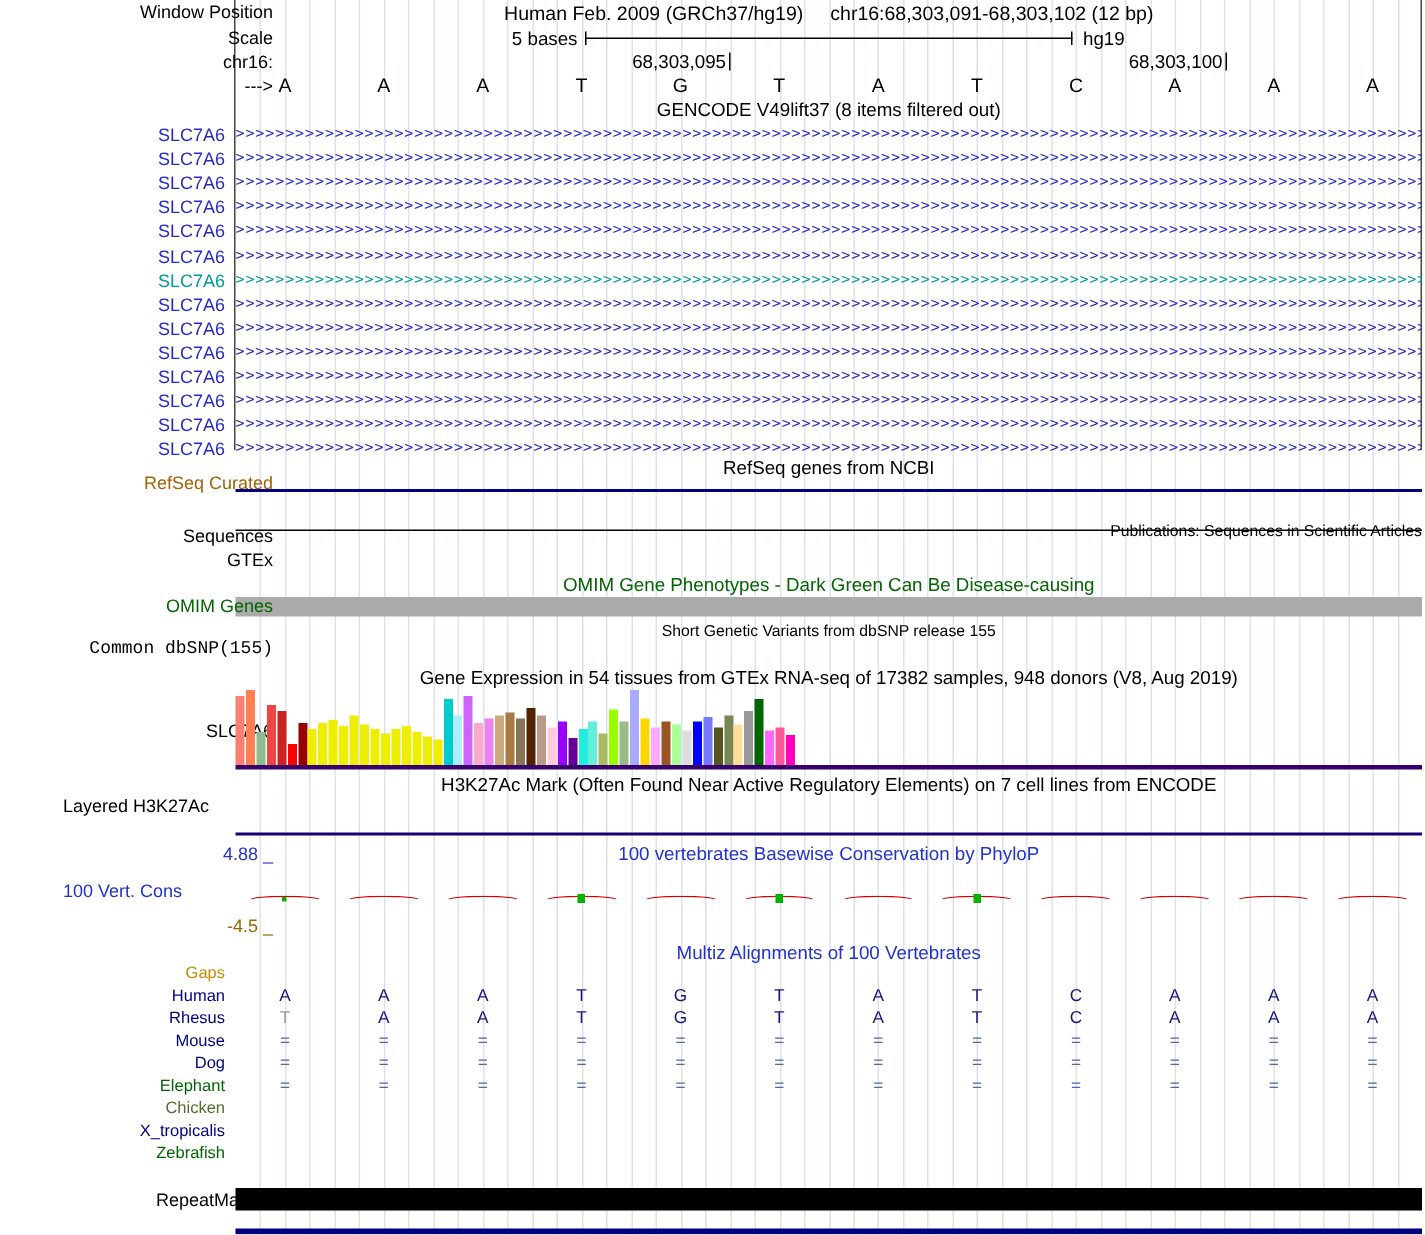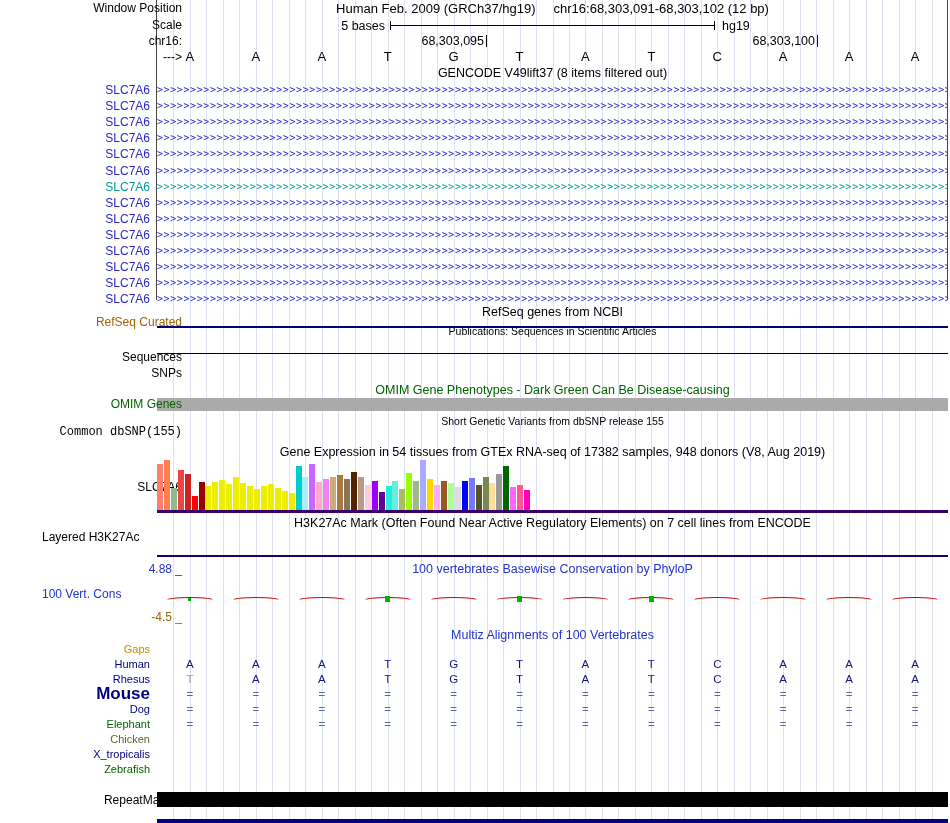--- a/index.html
+++ b/index.html
@@ -91,25 +91,25 @@
   <div class="vtick" style="left:817px;top:35px;height:12px;"></div>
 
   <span class="lbl" style="top:51px;">---&gt;</span>
 
   <div class="title" style="top:67px;">GENCODE V49lift37 (8 items filtered out)</div>
 
   <div class="title" style="top:306px;">RefSeq genes from NCBI</div>
   <div class="hline" style="top:326px;height:2px;background:#000080;"></div>
   <span class="lbl" style="top:316px;color:#a16207;">RefSeq Curated</span>
 
-  <div class="title small" style="top:325px;">Publications: Sequences in Scientific Articles</div>
+  <div class="title small" style="top:348px;text-align:right;">Publications: Sequences in Scientific Articles</div>
   <div class="hline" style="top:353px;height:1px;background:#000;"></div>
   <span class="lbl" style="top:351px;">Sequences</span>
 
-  <span class="lbl" style="top:367px;">SNPs</span>
+  <span class="lbl" style="top:367px;">GTEx</span>
 
   <div class="title" style="top:384px;color:#006400;">OMIM Gene Phenotypes - Dark Green Can Be Disease-causing</div>
   <div class="hline" style="top:398px;height:13px;background:#ABABAB;"></div>
   <span class="lbl" style="top:398px;color:#006400;">OMIM Genes</span>
 
   <div class="title small" style="top:415px;">Short Genetic Variants from dbSNP release 155</div>
   <span class="lbl" style="top:426px;font-family:Liberation Mono, monospace;">Common dbSNP(155)</span>
 
   <div class="title" style="top:446px;">Gene Expression in 54 tissues from GTEx RNA-seq of 17382 samples, 948 donors (V8, Aug 2019)</div>
   <span class="lbl" style="top:481px;">SLC7A6</span>
@@ -261,21 +261,21 @@
     <div style="position: absolute; left: 321.792px; top: 673px; transform: translateX(-50%); font-size: 11.5px; line-height: 12px; color: rgb(20, 20, 126);">A</div>
     <div style="position: absolute; left: 387.708px; top: 673px; transform: translateX(-50%); font-size: 11.5px; line-height: 12px; color: rgb(20, 20, 126);">T</div>
     <div style="position: absolute; left: 453.625px; top: 673px; transform: translateX(-50%); font-size: 11.5px; line-height: 12px; color: rgb(20, 20, 126);">G</div>
     <div style="position: absolute; left: 519.542px; top: 673px; transform: translateX(-50%); font-size: 11.5px; line-height: 12px; color: rgb(20, 20, 126);">T</div>
     <div style="position: absolute; left: 585.458px; top: 673px; transform: translateX(-50%); font-size: 11.5px; line-height: 12px; color: rgb(20, 20, 126);">A</div>
     <div style="position: absolute; left: 651.375px; top: 673px; transform: translateX(-50%); font-size: 11.5px; line-height: 12px; color: rgb(20, 20, 126);">T</div>
     <div style="position: absolute; left: 717.292px; top: 673px; transform: translateX(-50%); font-size: 11.5px; line-height: 12px; color: rgb(20, 20, 126);">C</div>
     <div style="position: absolute; left: 783.208px; top: 673px; transform: translateX(-50%); font-size: 11.5px; line-height: 12px; color: rgb(20, 20, 126);">A</div>
     <div style="position: absolute; left: 849.125px; top: 673px; transform: translateX(-50%); font-size: 11.5px; line-height: 12px; color: rgb(20, 20, 126);">A</div>
     <div style="position: absolute; left: 915.042px; top: 673px; transform: translateX(-50%); font-size: 11.5px; line-height: 12px; color: rgb(20, 20, 126);">A</div>
-    <div style="position: absolute; left: 0px; top: 688px; width: 150px; text-align: right; font-size: 17px; line-height: 12px; color: rgb(0, 0, 128); white-space: nowrap; font-weight: bold;">Mouse</div>
+    <div style="position: absolute; left: 0px; top: 688px; width: 150px; text-align: right; font-size: 11px; line-height: 12px; color: rgb(0, 0, 128); white-space: nowrap;">Mouse</div>
     <div style="position: absolute; left: 189.958px; top: 688px; transform: translateX(-50%); font-size: 11.5px; line-height: 12px; color: rgb(85, 102, 160);">=</div>
     <div style="position: absolute; left: 255.875px; top: 688px; transform: translateX(-50%); font-size: 11.5px; line-height: 12px; color: rgb(85, 102, 160);">=</div>
     <div style="position: absolute; left: 321.792px; top: 688px; transform: translateX(-50%); font-size: 11.5px; line-height: 12px; color: rgb(85, 102, 160);">=</div>
     <div style="position: absolute; left: 387.708px; top: 688px; transform: translateX(-50%); font-size: 11.5px; line-height: 12px; color: rgb(85, 102, 160);">=</div>
     <div style="position: absolute; left: 453.625px; top: 688px; transform: translateX(-50%); font-size: 11.5px; line-height: 12px; color: rgb(85, 102, 160);">=</div>
     <div style="position: absolute; left: 519.542px; top: 688px; transform: translateX(-50%); font-size: 11.5px; line-height: 12px; color: rgb(85, 102, 160);">=</div>
     <div style="position: absolute; left: 585.458px; top: 688px; transform: translateX(-50%); font-size: 11.5px; line-height: 12px; color: rgb(85, 102, 160);">=</div>
     <div style="position: absolute; left: 651.375px; top: 688px; transform: translateX(-50%); font-size: 11.5px; line-height: 12px; color: rgb(85, 102, 160);">=</div>
     <div style="position: absolute; left: 717.292px; top: 688px; transform: translateX(-50%); font-size: 11.5px; line-height: 12px; color: rgb(85, 102, 160);">=</div>
     <div style="position: absolute; left: 783.208px; top: 688px; transform: translateX(-50%); font-size: 11.5px; line-height: 12px; color: rgb(85, 102, 160);">=</div>

